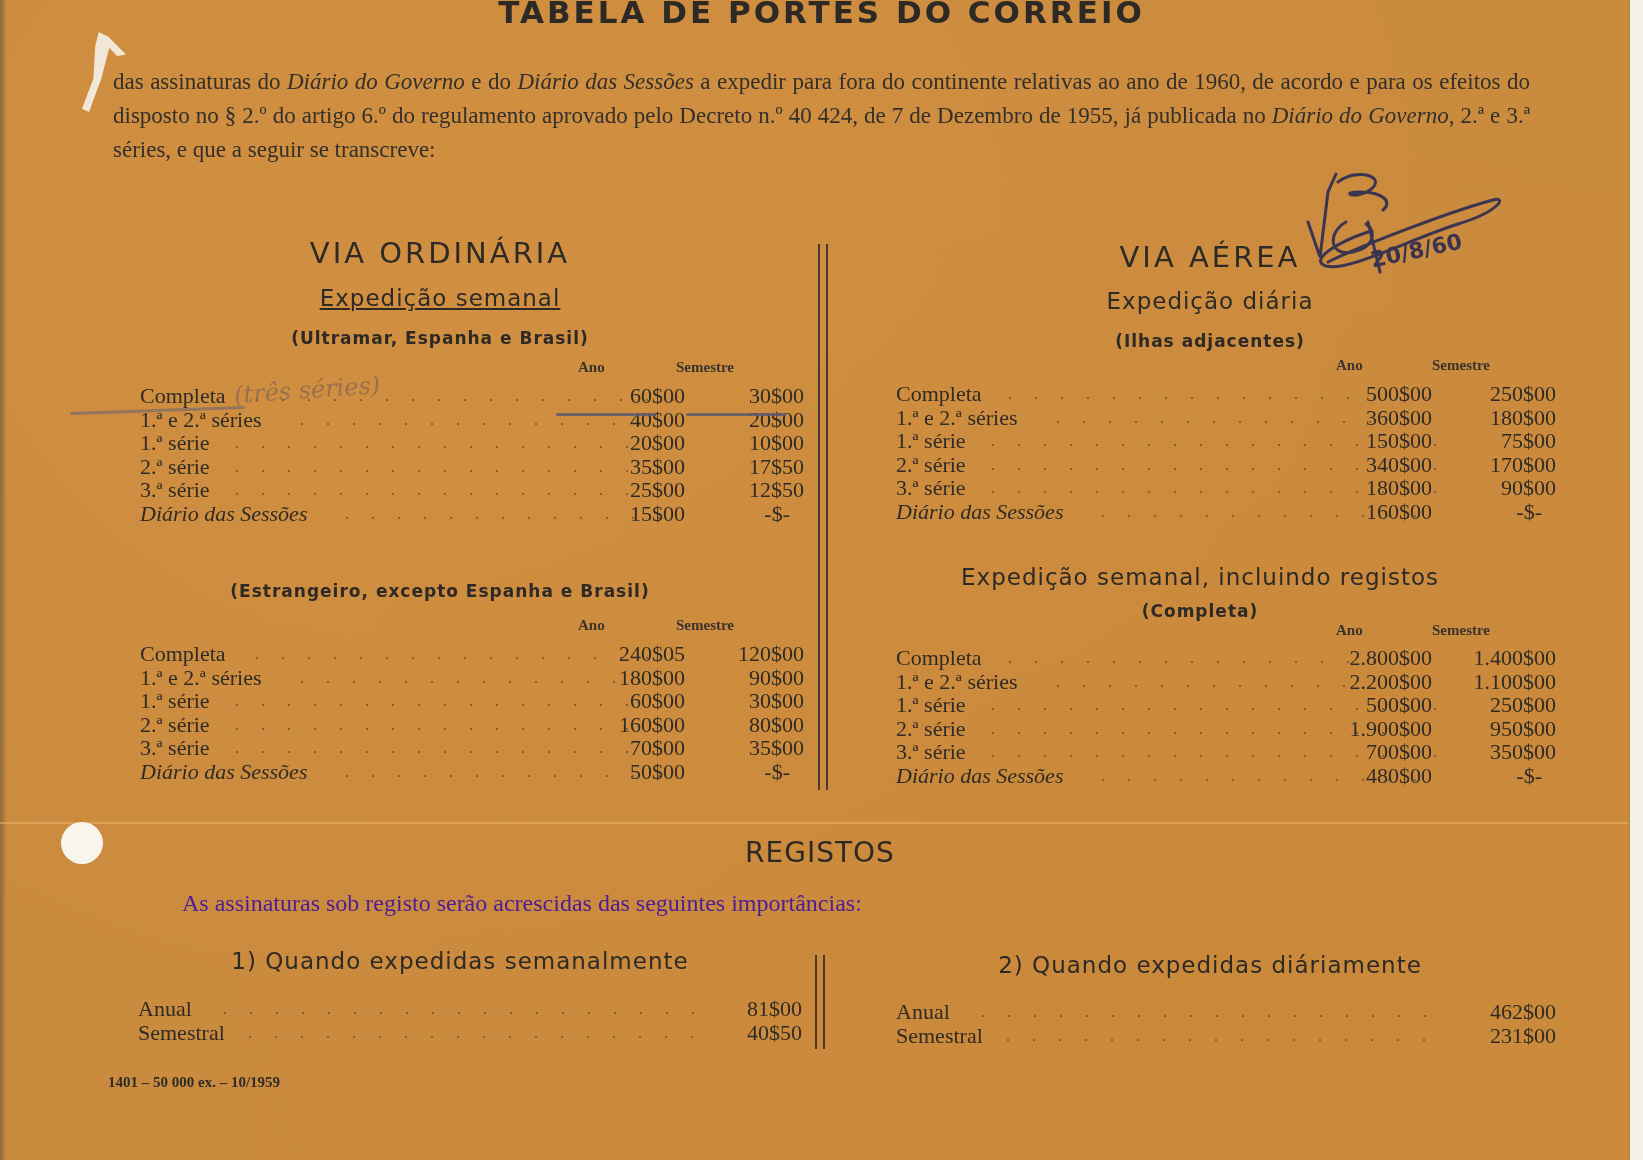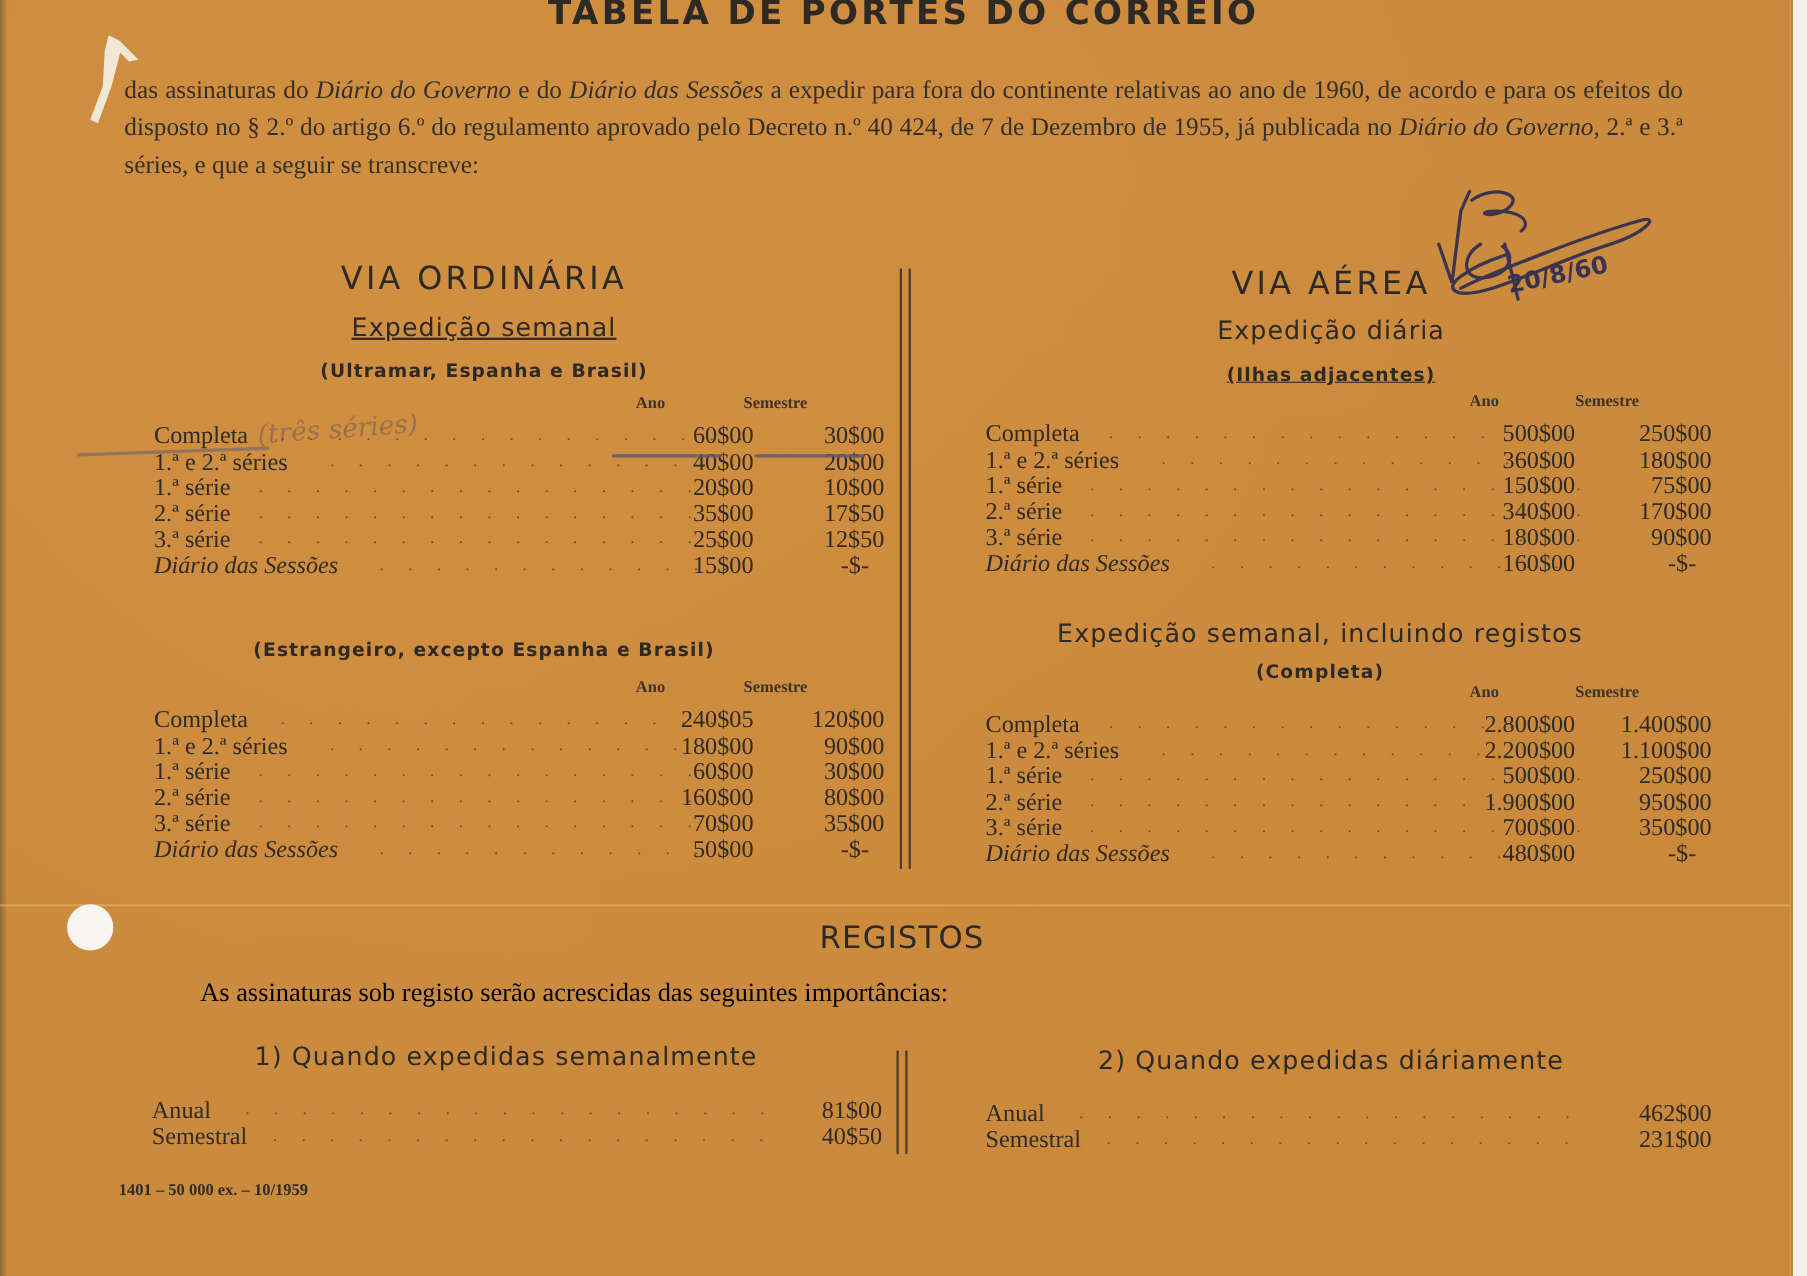--- a/index.html
+++ b/index.html
@@ -78,21 +78,21 @@
     color: rgba(110,90,90,0.55); transform: rotate(-4deg);
     font-family: "DejaVu Serif", serif;
   }
   .signature { position: absolute; left: 1298px; top: 162px; width: 220px; height: 140px; }
   .sig-date {
     position: absolute; font-family: "DejaVu Sans", sans-serif; color: #3a3350;
     font-size: 22px; font-weight: bold; transform: rotate(-12deg);
   }
   .reg-intro {
     position: absolute; left: 182px; top: 890px; font-size: 24px;
-    font-family: "Liberation Serif", "DejaVu Serif", serif; color: #000000;
+    font-family: "Liberation Serif", "DejaVu Serif", serif; color: #4c1d95;
   }
   .footer-code {
     position: absolute; left: 108px; top: 1074px; font-size: 15px; font-weight: bold;
     font-family: "Liberation Serif", "DejaVu Serif", serif; color: #2f2b25;
   }
 </style>
 </head>
 <body>
 
 <div class="paper"></div>
@@ -206,21 +206,21 @@
       <span class="dots" style="left:205px;width:330px">. . . . . . . . . . . . . . . .</span>
       <span class="v1" style="right:125px">50$00</span>
       <span class="v2" style="right:20px">-$-</span>
     </div>
 </div>
 
 <div class="divider" style="left:818px;top:244px;height:546px;"></div>
 
 <div class="h1 sans" style="left:1050px;width:320px;top:240px;">VIA AÉREA</div>
 <div class="h2 sans" style="left:1000px;width:420px;top:288px;">Expedição diária</div>
-<div class="h3 sans" style="left:1000px;width:420px;top:331px;text-decoration:underline;">(Ilhas adjacentes)</div>
+<div class="h3 sans" style="left:1000px;width:420px;top:331px;">(Ilhas adjacentes)</div>
 <div class="colhdr" style="left:1336px;top:357px;">Ano</div>
 <div class="colhdr" style="left:1432px;top:357px;">Semestre</div>
 
 <div class="tbl" style="left:868px;top:382px;width:660px;">
   <div class="row">
       <span class="lbl">Completa</span>
       <span class="dots" style="left:112px;width:430px">. . . . . . . . . . . . . . . . . . . . . .</span>
       <span class="v1" style="right:124px">500$00</span>
       <span class="v2" style="right:0px">250$00</span>
     </div>

